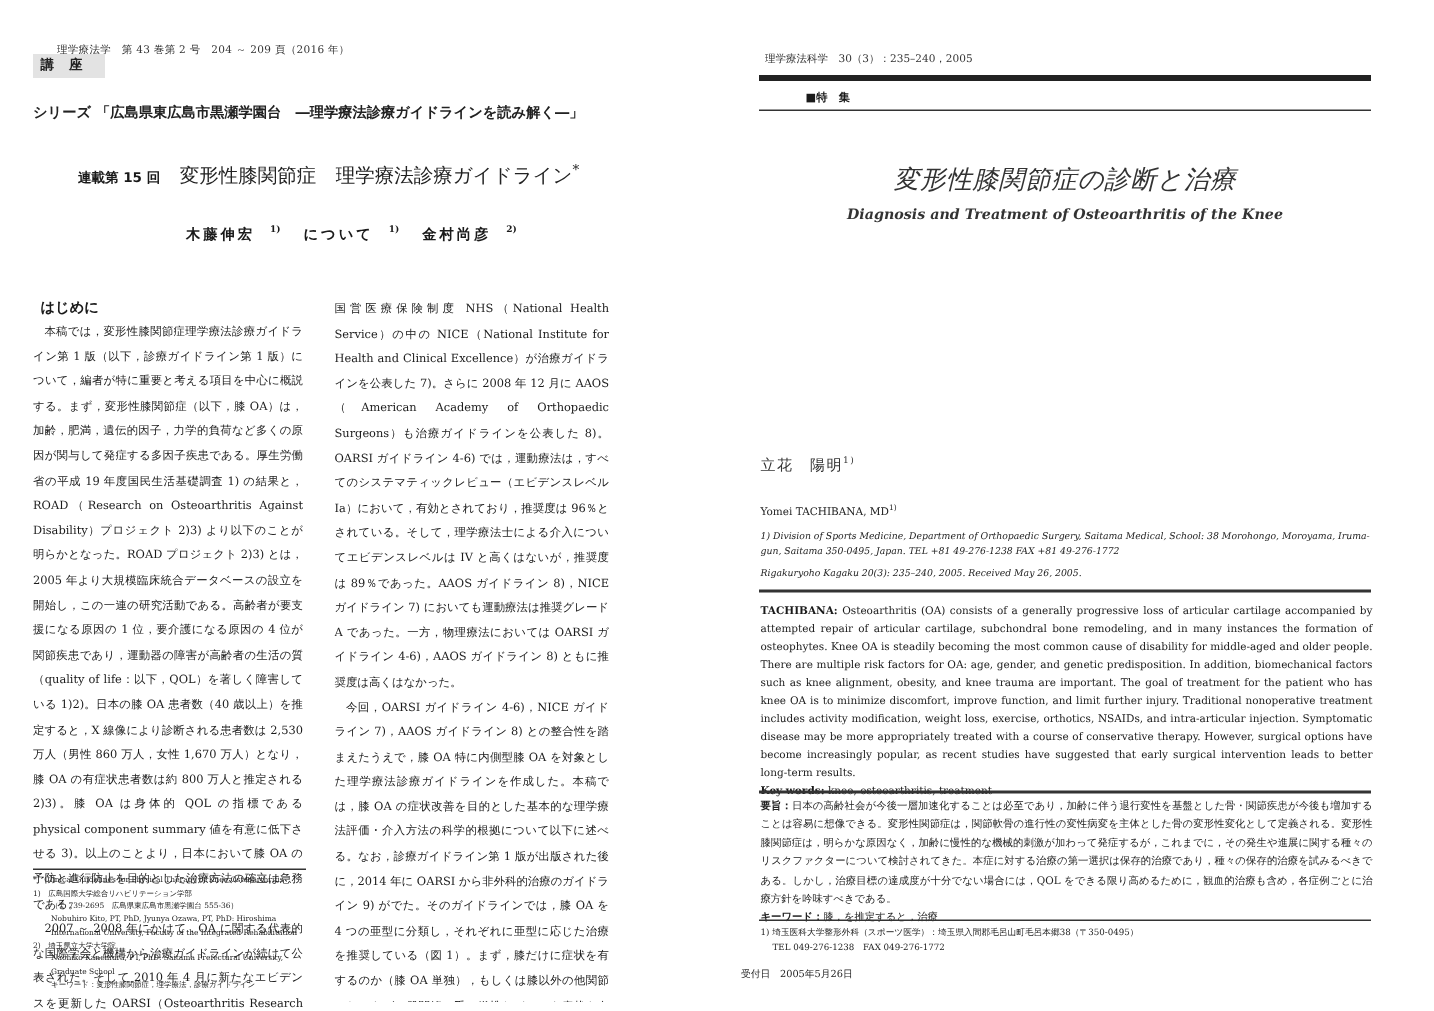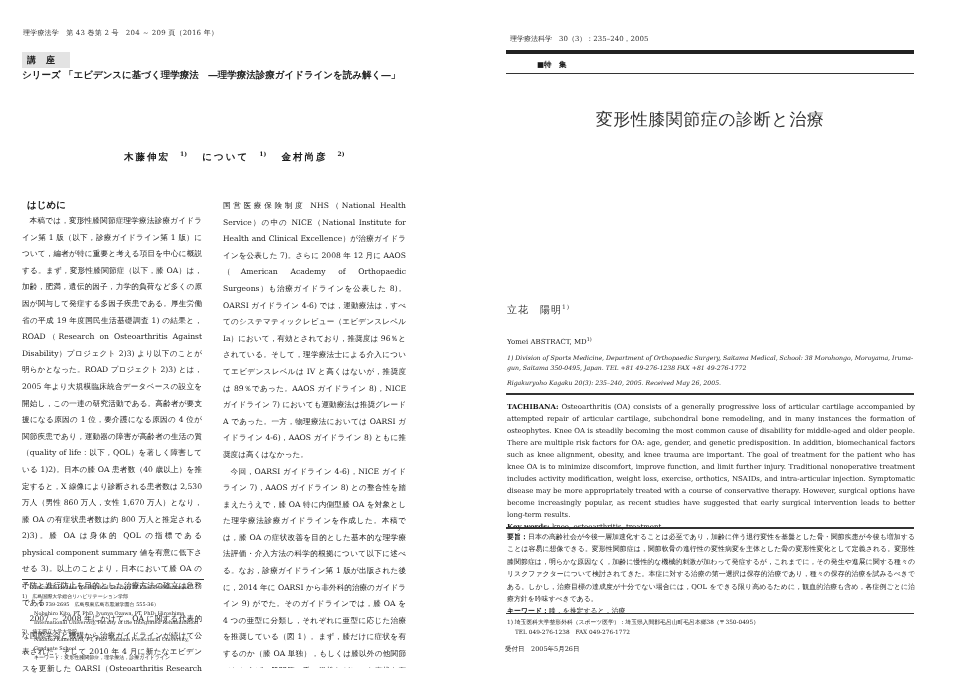--- a/index.html
+++ b/index.html
@@ -4,22 +4,22 @@
 <style>
   html, body { margin:0; padding:0; background:#ffffff; }
   body { width:956px; height:674px; position:relative; overflow:hidden; color:#1a1a1a;
          font-family:"DejaVu Serif", serif; }
   .page { position:absolute; top:0; height:674px; background:#fff; }
   #left { left:0; width:470px; }
   #right { left:478px; width:478px; }
   .abs { position:absolute; }
 
   
-  .l-runhead { left:23px; top:28px; font-size:7px; color:#333; letter-spacing:0.2px; }
-  .l-tag { left:22px; top:52px; width:48px; height:16px; background:#e3e3e3; font-size:9px; font-weight:bold;
+  .l-runhead { left:38px; top:28px; font-size:7px; color:#333; letter-spacing:0.2px; }
+  .l-tag { left:22px; top:36px; width:48px; height:16px; background:#e3e3e3; font-size:9px; font-weight:bold;
            line-height:16px; text-align:center; letter-spacing:10px; color:#222; }
   .l-series { left:22px; top:69px; font-size:9.5px; font-weight:bold; color:#222; font-family:"DejaVu Sans", sans-serif; }
   .l-titlerow { left:52px; top:106px; white-space:nowrap; }
   .l-serial { font-size:9px; font-weight:bold; font-family:"DejaVu Sans", sans-serif; margin-right:8px; }
   .l-title { font-size:13px; color:#222; }
   .l-title sup { font-size:9px; }
   .l-authors { left:124px; top:150px; font-size:9.5px; letter-spacing:2px; font-weight:bold; white-space:nowrap; }
   .l-authors sup { font-size:6px; letter-spacing:0; }
   .l-authors span { margin-right:10px; }
   .col { position:absolute; font-size:7.6px; line-height:16.6px; text-align:justify; color:#1a1a1a; }
@@ -31,44 +31,48 @@
   .l-fn-line { left:22px; top:579px; width:182px; height:1px; background:#333; }
   .l-fn { left:22px; top:583px; width:185px; font-size:5px; line-height:8.7px; color:#222; }
   .l-fn div { white-space:nowrap; overflow:hidden; }
   .ind { padding-left:12px; }
 
   
   .r-runhead { left:32px; top:34px; font-size:7px; color:#333; }
   .r-bar-thick { left:28px; top:50px; width:408px; height:4px; background:#222; }
   .r-tag { left:31px; top:60px; font-size:7.5px; font-weight:bold; font-family:"DejaVu Sans", sans-serif;margin-left:28px; }
   .r-bar-thin { left:28px; top:73px; width:408px; height:1px; background:#333; }
-  .r-title { left:28px; top:108px; width:408px; text-align:center; font-size:17px; color:#333; letter-spacing:0.5px; }
+  .r-title { left:28px; top:108px; width:408px; text-align:center; font-size:17px; color:#333; letter-spacing:0.5px;font-style:italic; }
   .r-subtitle { left:28px; top:138px; width:408px; text-align:center; font-size:9.5px; font-style:italic; font-weight:bold; color:#333; }
   .r-author-jp { left:29px; top:303px; font-size:10px; color:#333; letter-spacing:1px; }
   .r-author-jp sup { font-size:6px; }
   .r-author-en { left:29px; top:336px; font-size:7px; color:#222; }
   .r-author-en sup { font-size:5px; }
   .r-affil { left:29px; top:353px; width:410px; font-size:6.2px; line-height:10px; font-style:italic; color:#222; }
   .r-cite { left:29px; top:379px; font-size:6.2px; font-style:italic; color:#222; }
   .r-line1 { left:28px; top:393px; width:408px; height:1.5px; background:#333; }
   .r-abstract { left:29px; top:401px; width:408px; font-size:7px; line-height:12px; text-align:justify; color:#1a1a1a; }
   .r-abstract b { font-weight:bold; }
   .r-line2 { left:28px; top:527px; width:408px; height:1.5px; background:#333; }
   .r-summary { left:29px; top:531px; width:408px; font-size:6.9px; line-height:12.4px; text-align:justify; color:#222; }
   .r-line3 { left:28px; top:613px; width:408px; height:1px; background:#333; }
   .r-fn { left:29px; top:617px; font-size:5.8px; line-height:10px; color:#222; }
-  .r-received { left:27px; top:645px; font-size:6.5px; color:#222; }
+  .r-received { left:16px; top:645px; font-size:6.5px; color:#222; }
 </style>
 </head>
 <body>
 
 <div id="left" class="page">
   <div class="abs l-runhead">理学療法学　第 43 巻第 2 号　204 ～ 209 頁（2016 年）</div>
   <div class="abs l-tag">講座</div>
-  <div class="abs l-series">シリーズ 「エビデンスに基づく理学療法　―理学療法診療ガイドラインを読み解く―」</div>
+  <div class="abs l-series">シリーズ 「広島県東広島市黒瀬学園台　―理学療法診療ガイドラインを読み解く―」</div>
+  <div class="abs l-titlerow">
+    <span class="l-serial">連載第 15 回</span>
+    <span class="l-title"><span>変形性膝関節症　理学療法診療ガイドライン</span><sup>*</sup></span>
+  </div>
   <div class="abs l-authors">
     <span><span>木藤伸宏</span><sup>1)</sup></span>
     <span><span>について</span><sup>1)</sup></span>
     <span><span>金村尚彦</span><sup>2)</sup></span>
   </div>
   <div class="abs l-heading">はじめに</div>
   <div class="col l-col1">
     <p>本稿では，変形性膝関節症理学療法診療ガイドライン第 1 版（以下，診療ガイドライン第 1 版）について，編者が特に重要と考える項目を中心に概説する。まず，変形性膝関節症（以下，膝 OA）は，加齢，肥満，遺伝的因子，力学的負荷など多くの原因が関与して発症する多因子疾患である。厚生労働省の平成 19 年度国民生活基礎調査 1) の結果と，ROAD（Research on Osteoarthritis Against Disability）プロジェクト 2)3) より以下のことが明らかとなった。ROAD プロジェクト 2)3) とは，2005 年より大規模臨床統合データベースの設立を開始し，この一連の研究活動である。高齢者が要支援になる原因の 1 位，要介護になる原因の 4 位が関節疾患であり，運動器の障害が高齢者の生活の質（quality of life：以下，QOL）を著しく障害している 1)2)。日本の膝 OA 患者数（40 歳以上）を推定すると，X 線像により診断される患者数は 2,530 万人（男性 860 万人，女性 1,670 万人）となり，膝 OA の有症状患者数は約 800 万人と推定される 2)3)。膝 OA は身体的 QOL の指標である physical component summary 値を有意に低下させる 3)。以上のことより，日本において膝 OA の予防と進行防止を目的とした治療方法の確立は急務である。</p>
     <p>2007 ～ 2008 年にかけて，OA に関する代表的な国際学会と機構から治療ガイドラインが続けて公表された。そして 2010 年 4 月に新たなエビデンスを更新した OARSI（Osteoarthritis Research Society International）のガイドラインが公表された 4-6)。2008 年 2 月に英国の</p>
   </div>
@@ -87,22 +91,23 @@
     <div class="ind">キーワード：変形性膝関節症，理学療法，診療ガイドライン</div>
   </div>
 </div>
 
 <div id="right" class="page">
   <div class="abs r-runhead">理学療法科学　30（3）：235–240，2005</div>
   <div class="abs r-bar-thick"></div>
   <div class="abs r-tag">■特　集</div>
   <div class="abs r-bar-thin"></div>
   <div class="abs r-title">変形性膝関節症の診断と治療</div>
+  <div class="abs r-subtitle">Diagnosis and Treatment of Osteoarthritis of the Knee</div>
   <div class="abs r-author-jp"><span>立花　陽明</span><sup>1)</sup></div>
-  <div class="abs r-author-en"><span>Yomei ABSTRACT, MD</span><sup>1)</sup></div>
+  <div class="abs r-author-en"><span>Yomei TACHIBANA, MD</span><sup>1)</sup></div>
   <div class="abs r-affil">1) Division of Sports Medicine, Department of Orthopaedic Surgery, Saitama Medical, School: 38 Morohongo, Moroyama, Iruma-gun, Saitama 350-0495, Japan.  TEL +81 49-276-1238  FAX +81 49-276-1772</div>
   <div class="abs r-cite">Rigakuryoho Kagaku 20(3): 235–240, 2005.  Received May 26, 2005.</div>
   <div class="abs r-line1"></div>
   <div class="abs r-abstract">
     <b>TACHIBANA:</b>
     <span>Osteoarthritis (OA) consists of a generally progressive loss of articular cartilage accompanied by attempted repair of articular cartilage, subchondral bone remodeling, and in many instances the formation of osteophytes. Knee OA is steadily becoming the most common cause of disability for middle-aged and older people. There are multiple risk factors for OA: age, gender, and genetic predisposition. In addition, biomechanical factors such as knee alignment, obesity, and knee trauma are important. The goal of treatment for the patient who has knee OA is to minimize discomfort, improve function, and limit further injury. Traditional nonoperative treatment includes activity modification, weight loss, exercise, orthotics, NSAIDs, and intra-articular injection. Symptomatic disease may be more appropriately treated with a course of conservative therapy. However, surgical options have become increasingly popular, as recent studies have suggested that early surgical intervention leads to better long-term results.</span><br>
     <b>Key words:</b>
     <span>knee, osteoarthritis, treatment</span>
   </div>
   <div class="abs r-line2"></div>

